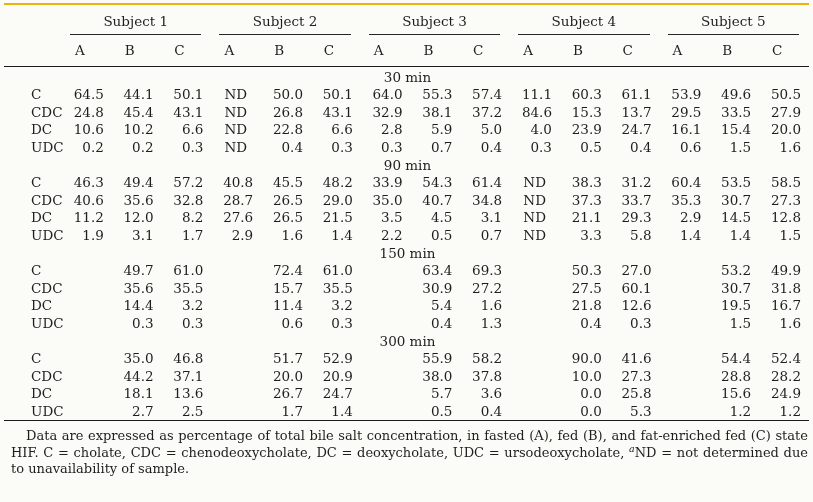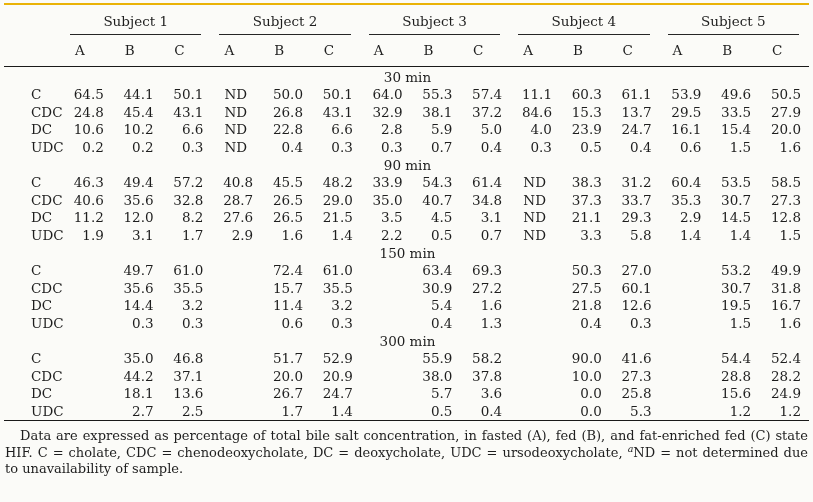--- a/index.html
+++ b/index.html
@@ -60,21 +60,21 @@
   td.val {
     text-align: right;
     padding-right: 8px;
     height: 17.5px; line-height: 17.5px;
   }
   td.val.nd { padding-right: 14px; }
   tbody tr:first-child td { padding-top: 2px; }
 
   
   .footnote {
-    margin: 7px 1px 0 1px;
+    margin: 7px 1px 0 7px;
     font-size: 13px;
     line-height: 16.5px;
     text-align: justify;
     text-indent: 15px;
   }
   .footnote sup {
     font-size: 9.5px;
     font-style: italic;
     line-height: 0;
   }

